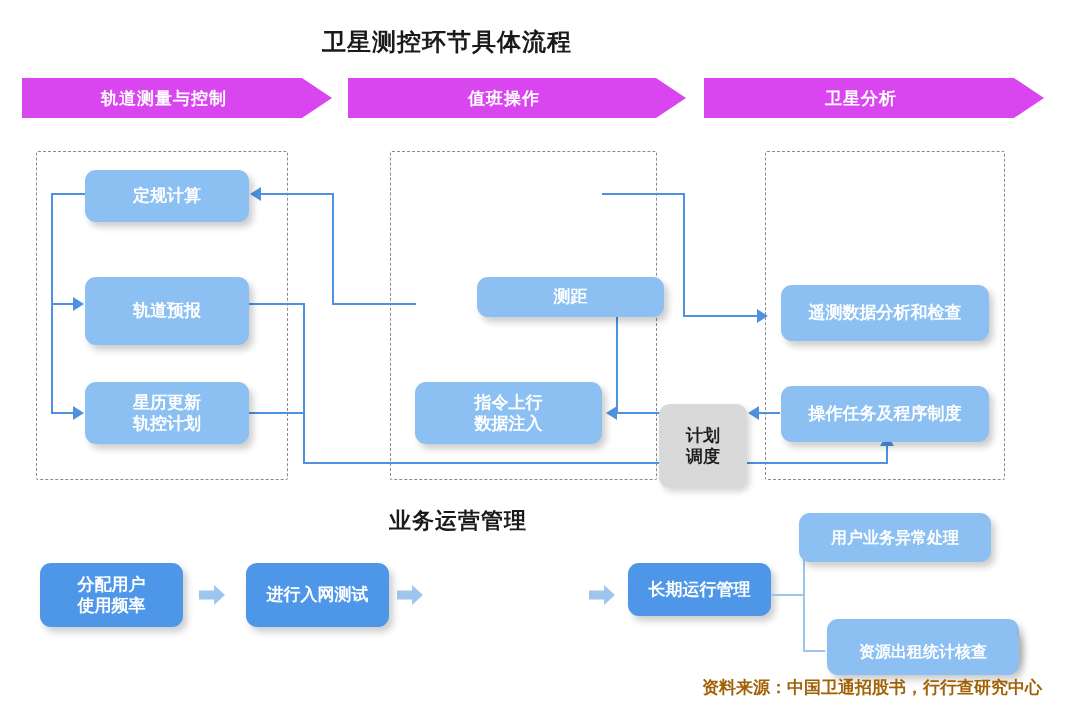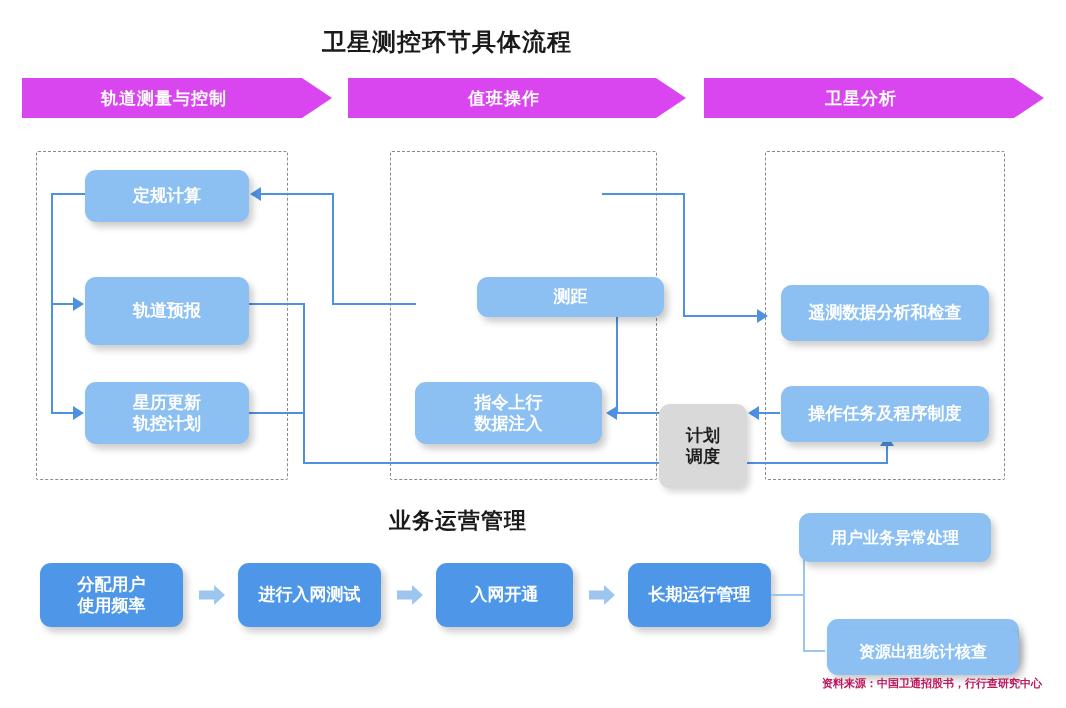--- a/index.html
+++ b/index.html
@@ -69,21 +69,21 @@
   }
 
   
   .bracket{position:absolute;}
   .bracket .bv{position:absolute;left:0;top:0;width:2px;height:100%;background:#9dc6ee;}
   .bracket .bh{position:absolute;width:22px;height:2px;background:#9dc6ee;}
 
   
   #source-note{
     position:absolute;right:24px;top:676px;
-    color:#be185d;font-size:11px;font-weight:bold;white-space:nowrap;
+    color:#a16207;font-size:17px;font-weight:bold;white-space:nowrap;
   }
 </style>
 </head>
 <body>
 
 <div id="stage">
 
   <div class="title" id="main-title">卫星测控环节具体流程</div>
   <div class="title" id="sub-title">业务运营管理</div>
 
@@ -179,31 +179,28 @@
   </div>
 
   <div class="node solid" style="left:40px;top:563px;width:143px;height:64px;">
     <span>
       <span>分配用户</span><br>
       <span>使用频率</span>
     </span>
   </div>
   <div class="fatarrow" style="left:199px;top:585px;"></div>
 
-  <div class="node solid" style="left:238px;top:563px;width:143px;height:64px;">
+  <div class="node solid" style="left:246px;top:563px;width:143px;height:64px;">
     <span>进行入网测试</span>
   </div>
   <div class="fatarrow" style="left:397px;top:585px;"></div>
 
-  <div class="node solid" style="left:436px;top:563px;width:137px;height:64px;">
-    <span>入网开通</span>
-  </div>
   <div class="fatarrow" style="left:589px;top:585px;"></div>
 
-  <div class="node solid" style="left:628px;top:563px;width:143px;height:64px;">
+  <div class="node solid" style="left:628px;top:563px;width:143px;height:53px;">
     <span>长期运行管理</span>
   </div>
 
   <div class="bracket" style="left:803px;top:536px;width:24px;height:116px;">
     <div class="bv"></div>
     <div class="bh" style="left:0;top:0;"></div>
     <div class="bh" style="left:0;bottom:0;"></div>
   </div>
   <div class="ln lnh lt" style="left:771px;top:594px;width:34px;"></div>
 

